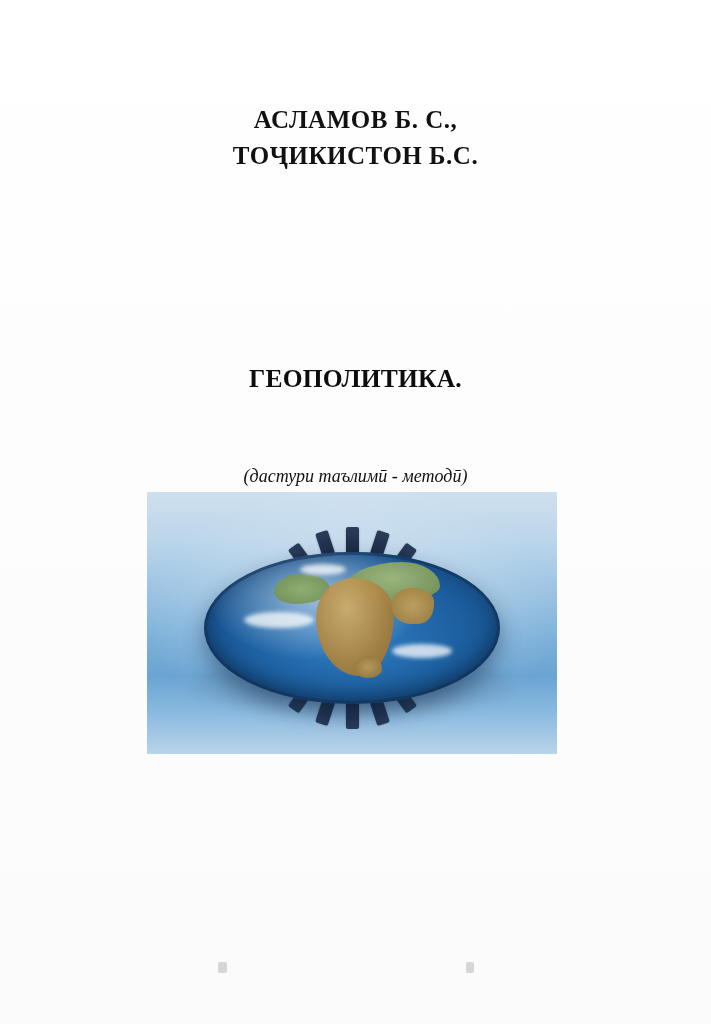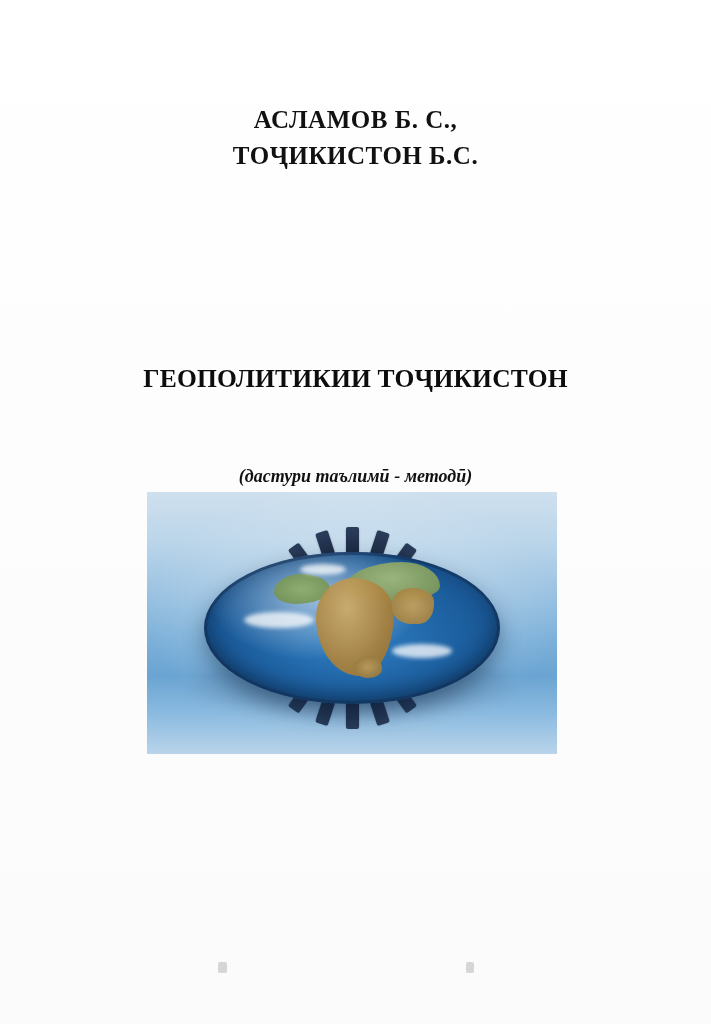--- a/index.html
+++ b/index.html
@@ -63,21 +63,21 @@
     white-space: pre;
   }
   .subtitle {
     position: absolute;
     top: 466px;
     left: 0;
     width: 711px;
     text-align: center;
     font-family: "Liberation Serif", serif;
     font-style: italic;
-    font-weight: bold;
+    font-weight: normal;
     font-size: 18px;
     color: #111111;
   }
 
   
   .illustration {
     position: absolute;
     left: 147px;
     top: 492px;
     width: 410px;
@@ -219,21 +219,21 @@
 
 <div class="page">
   <div class="paper-tint"></div>
 
   <div class="authors">
     <div>АСЛАМОВ Б. С.,</div>
     <div>ТОҶИКИСТОН Б.С.</div>
   </div>
 
   <div class="title-block">
-    <div class="line">ГЕОПОЛИТИКИИ ТОҶИКИСТОН</div>
+    <div class="line">ГЕОПОЛИТИКА.</div>
   </div>
 
   <div class="subtitle">(дастури таълимӣ - методӣ)</div>
 
   <div class="illustration">
     <div class="illu-glow"></div>
     <div class="disc-wrap">
       <div class="spokes">
         <div class="spoke" style="transform: rotate(0deg) translateY(-78px);"></div>
         <div class="spoke" style="transform: rotate(18deg) translateY(-78px);"></div>

